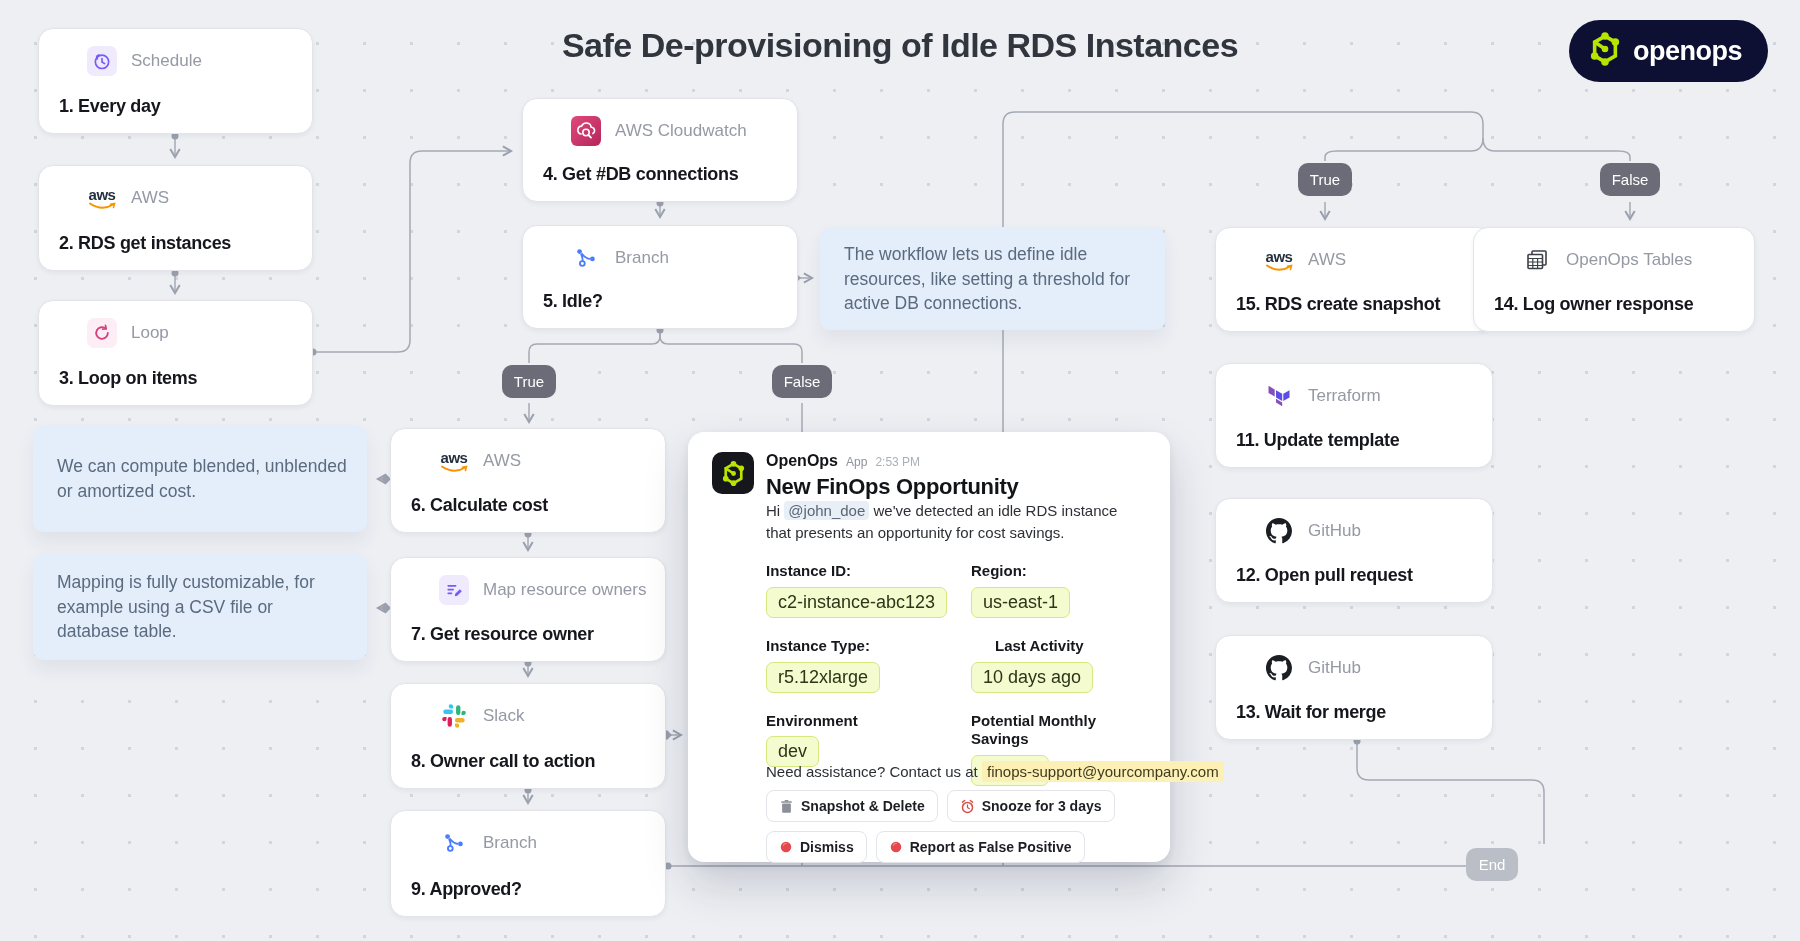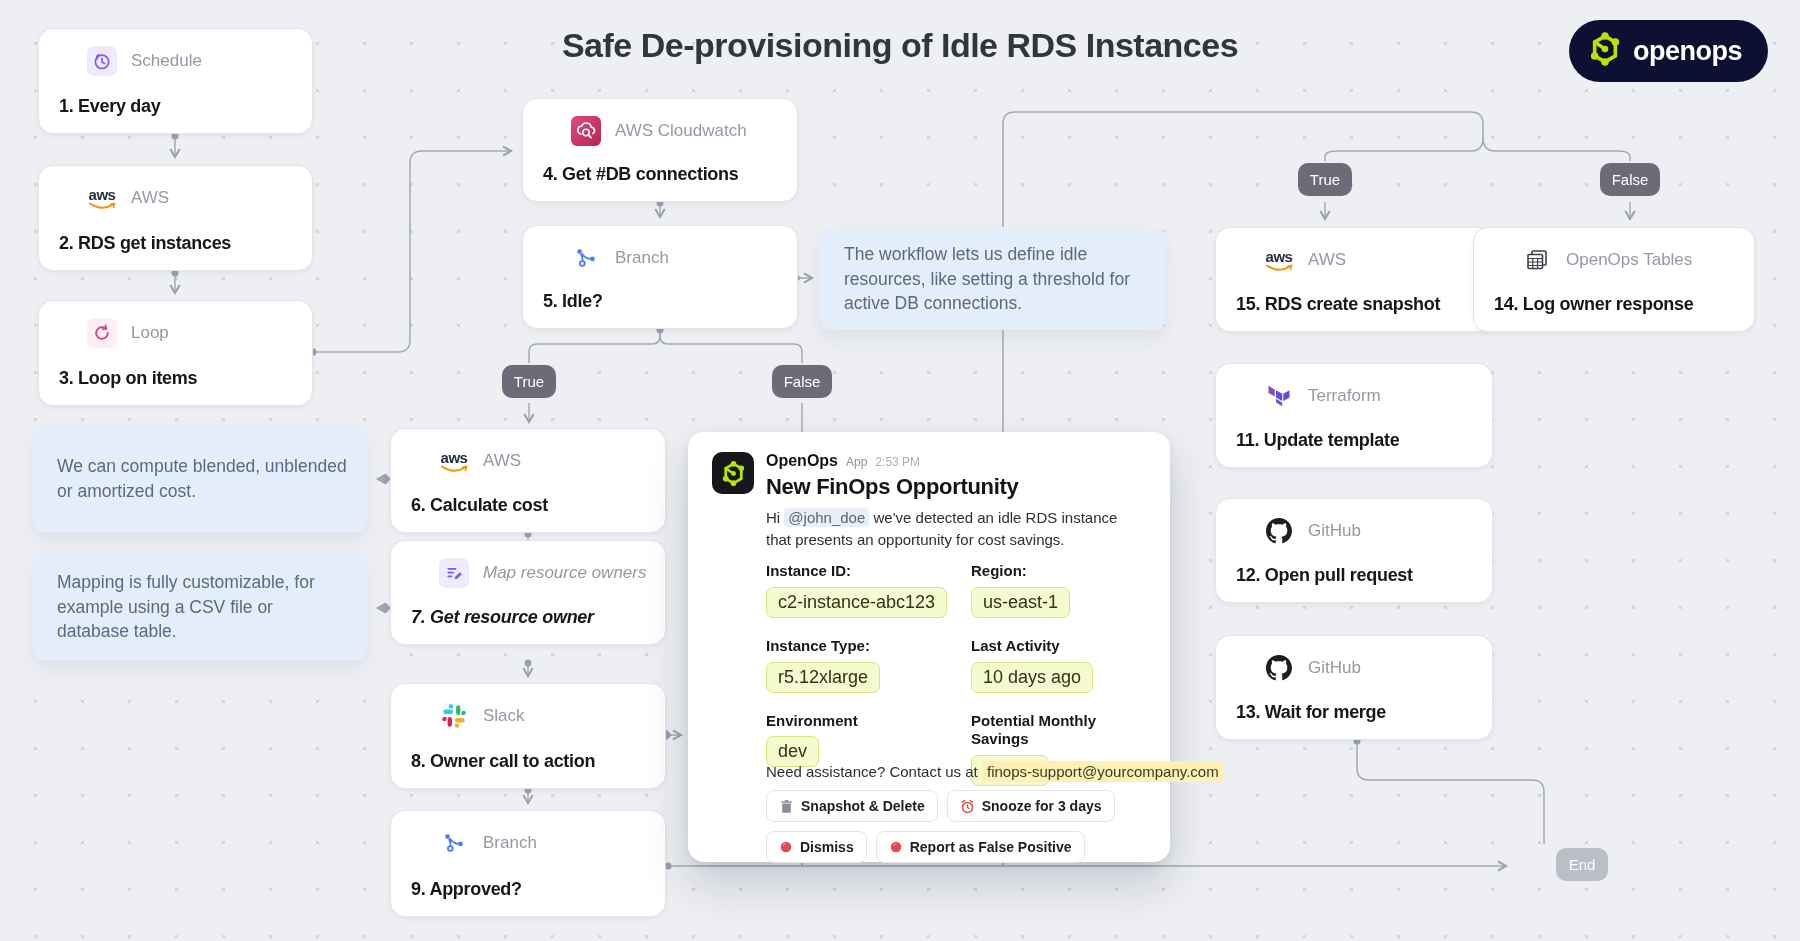--- a/index.html
+++ b/index.html
@@ -31,21 +31,21 @@
   .badge-end{ background:#b9bec7; }
   .slack-card{ position:absolute; left:688px; top:432px; width:482px; height:430px; background:#fff;
     border-radius:16px; box-shadow:0 22px 45px rgba(25,32,60,.18), 0 4px 10px rgba(25,32,60,.08); z-index:5;}
   .avatar{ position:absolute; left:24px; top:20px; width:42px; height:42px; background:#15171c;
     border-radius:10px; display:flex; align-items:center; justify-content:center;}
   .sc-head{ position:absolute; left:78px; top:20px; display:flex; align-items:baseline; gap:8px;}
   .sc-sender{ font-size:16px; font-weight:700; color:#121417;}
   .sc-app{ font-size:12px; color:#8d929b;}
   .sc-time{ font-size:12px; color:#aab0b8;}
   .sc-heading{ position:absolute; left:78px; top:42px; font-size:22px; font-weight:700; color:#121417; letter-spacing:-0.3px;}
-  .sc-body{ position:absolute; left:78px; top:75px; width:378px; font-size:15px; line-height:1.45; color:#2c2f35;}
+  .sc-body{ position:absolute; left:78px; top:68px; width:378px; font-size:15px; line-height:1.45; color:#2c2f35;}
   .mention{ background:var(--mention-bg,#e9eff6); color:#5b6675; border-radius:4px; padding:1px 4px;}
   .sc-fields{ position:absolute; left:78px; top:130px; display:grid; grid-template-columns:186px auto;
     column-gap:14px; row-gap:13px;gap:19px; }
   .sc-field-label{ font-size:15px; font-weight:700; color:#16181c; line-height:1.25;}
   .sc-field-value{ display:inline-block; margin-top:6px; background:var(--value-badge-bg,#f3fbcf);
     border:1px solid var(--value-badge-border,#d4e87f); border-radius:7px; padding:4px 11px;
     font-size:18px; color:#2e3519;}
   .sc-assist{ position:absolute; left:78px; top:331px; font-size:15px; color:#2c2f35; white-space:nowrap;}
   .email-hl{ background:var(--email-highlight,#fcf0b4); padding:2px 5px; border-radius:3px; color:#3e3b22;}
   .sc-actions{ position:absolute; left:78px; top:358px; width:360px; display:flex; flex-wrap:wrap; gap:9px;}
@@ -212,21 +212,21 @@
               <svg width="28" height="8" viewBox="0 0 28 8">
                 <path d="M2,1.5 Q14,9.5 25,2.5" fill="none" stroke="#f79400" stroke-width="2" stroke-linecap="round"></path>
                 <path d="M25.5,5.5 L26.5,1.5 L22.5,2.2" fill="none" stroke="#f79400" stroke-width="1.6" stroke-linecap="round"></path>
               </svg>
             </span>
           </span>
           <span class="node-app">AWS</span>
         </div>
         <div class="node-title">6. Calculate cost</div>
       </div>
-      <div class="node" style="left: 390px; top: 540px; width: 276px; height: 105px; font-style: italic;">
+      <div class="node" style="left: 390px; top: 557px; width: 276px; height: 105px;">
         <div class="node-head">
           <span class="node-icon bg-lav">
             <svg width="20" height="20" viewBox="0 0 24 24">
               <g stroke="#7a5af8" stroke-width="2" stroke-linecap="round">
                 <path d="M5 7h9 M5 11.5h6 M5 16h4"></path>
               </g>
               <path d="M13.5 16.5 l5.5-5.5 2.4 2.4 -5.5 5.5 -3 .6z" fill="#7a5af8"></path>
             </svg>
           </span>
           <span class="node-app">Map resource owners</span>
@@ -336,21 +336,21 @@
     <span>Mapping is fully customizable, for example using a CSV file or database table.</span>
   </div>
   <div class="note" style="left:820px; top:227px; width:345px; height:103px;">
     <span>The workflow lets us define idle resources, like setting a threshold for active DB connections.</span>
   </div>
 
   <div class="badge" style="left:502px; top:365px; width:54px;">True</div>
   <div class="badge" style="left:772px; top:365px; width:60px;">False</div>
   <div class="badge" style="left:1298px; top:163px; width:54px;">True</div>
   <div class="badge" style="left:1600px; top:163px; width:60px;">False</div>
-  <div class="badge badge-end" style="left:1556px; top:848px; width:52px;">End</div>
+  <div class="badge badge-end" style="left:1466px; top:848px; width:52px;">End</div>
 
   <div class="slack-card">
     <div class="avatar">
       <svg width="27" height="27" viewBox="0 0 24 24">
         <g stroke="#b9e300" stroke-width="2.4" fill="none" stroke-linecap="round">
           <path d="M12 3.4 L18.9 7.4 V16.6 L12 20.6 L5.1 16.6 V7.4 Z"></path>
           <path d="M12 12 L5.1 7.4"></path>
         </g>
         <g fill="#b9e300">
           <circle cx="12" cy="3.4" r="2.5"></circle>
@@ -369,21 +369,21 @@
     <div class="sc-heading">New FinOps Opportunity</div>
     <div class="sc-body">
       <span>Hi</span>
       <span class="mention">@john_doe</span>
       <span>we've detected an idle RDS instance that presents an opportunity for cost savings.</span>
     </div>
     <div class="sc-fields" id="sc-fields">
         <div><div class="sc-field-label" style="max-width: 150px;">Instance ID:</div><span class="sc-field-value">c2-instance-abc123</span></div>
         <div><div class="sc-field-label" style="max-width: 150px;">Region:</div><span class="sc-field-value">us-east-1</span></div>
         <div><div class="sc-field-label" style="max-width: 150px;">Instance Type:</div><span class="sc-field-value">r5.12xlarge</span></div>
-        <div><div class="sc-field-label" style="max-width: 150px;">Last Activity</div><span class="sc-field-value">10 days ago</span></div>
+        <div><div class="sc-field-label" style="max-width: 150px; margin-left: 24px;">Last Activity</div><span class="sc-field-value">10 days ago</span></div>
         <div><div class="sc-field-label" style="max-width: 150px;">Environment</div><span class="sc-field-value">dev</span></div>
         <div><div class="sc-field-label" style="max-width: 150px;">Potential Monthly Savings</div><span class="sc-field-value">$1,811</span></div>
       </div>
     <div class="sc-assist">
       <span>Need assistance? Contact us at</span>
       <span class="email-hl">finops-support@yourcompany.com</span>
     </div>
     <div class="sc-actions" id="sc-actions">
         <button class="sc-btn">
           <span style="display: inline-flex;">

